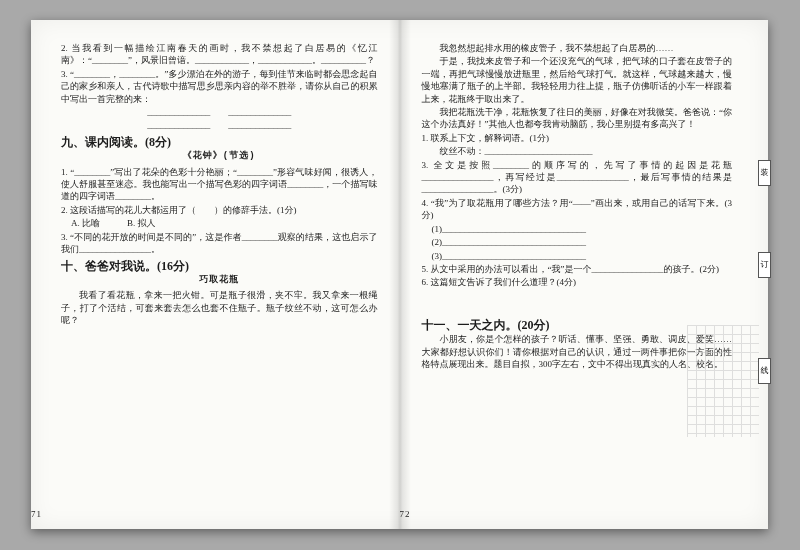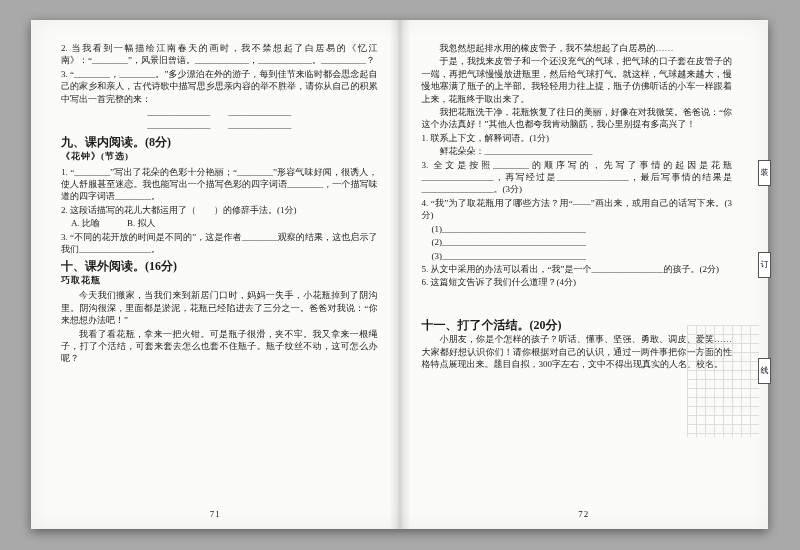--- a/index.html
+++ b/index.html
@@ -25,26 +25,26 @@
     width:50%; height:100%; position:relative;
     padding:22px 22px 28px 30px;
     font-size:9px; line-height:12.4px; color:#1c1c1c;
     text-align:justify;
   }
   .page-right { padding:22px 36px 28px 22px; }
   .qa { margin-bottom:1px; }
   .ind { text-indent:18px; }
   .sub { padding-left:10px; }
   .sec-title { font-weight:bold; font-size:12px; margin:4px 0 2px; }
-  .ptitle { text-align:left; font-weight:bold; margin:2px 0 3px; letter-spacing:1px; }
+  .ptitle { text-align:center; font-weight:bold; margin:2px 0 3px; letter-spacing:1px;font-family:Liberation Mono, monospace; }
   .ansline { text-align:center; margin:1px 0; }
   .gap-top { margin-top:30px; }
   .pagenum {
     position:absolute; bottom:9px; left:0; width:100%;
-    text-align:center; font-size:9px; letter-spacing:1px;
+    font-size:9px; letter-spacing:1px;
   }
   .tab {
     position:absolute; right:-3px; width:13px; height:26px;
     border:1px solid #555; background:#fff;
     font-size:8px; line-height:24px; text-align:center; z-index:4;
   }
   .tab1 { top:140px; } .tab2 { top:232px; } .tab3 { top:338px; }
   .grid {
     position:absolute; width:72px; height:112px; right:9px; top:305px;
     background-image:linear-gradient(#c8c8c8 1px, transparent 1px),
@@ -64,44 +64,43 @@
     <p class="ansline">______________　　______________</p>
     <p class="ansline">______________　　______________</p>
 
     <p class="sec-title">九、课内阅读。(8分)</p>
     <p class="ptitle">《花钟》(节选)</p>
     <p class="qa">1. “________”写出了花朵的色彩十分艳丽；“________”形容气味好闻，很诱人，使人舒服甚至迷恋。我也能写出一个描写色彩的四字词语________，一个描写味道的四字词语________。</p>
     <p class="qa">2. 这段话描写的花儿大都运用了（　　）的修辞手法。(1分)</p>
     <p class="qa sub">A. 比喻　　　B. 拟人</p>
     <p class="qa">3. “不同的花开放的时间是不同的”，这是作者________观察的结果，这也启示了我们________________。</p>
 
-    <p class="sec-title">十、课外阅读。(16分)</p>
+    <p class="sec-title">十、爸爸对我说。(16分)</p>
     <p class="ptitle">巧取花瓶</p>
-    <p class="qa ind">今天我们搬家，当我们来到新居门口时，妈妈一失手，小花瓶掉到了阴沟里。阴沟很深，里面都是淤泥，花瓶已经陷进去了三分之一。爸爸对我说：“你来想想办法吧！”</p>
     <p class="qa ind">我看了看花瓶，拿来一把火钳。可是瓶子很滑，夹不牢。我又拿来一根绳子，打了个活结，可套来套去怎么也套不住瓶子。瓶子纹丝不动，这可怎么办呢？</p>
 
     <div class="pagenum">71</div>
   </div>
 
   <div class="page page-right">
     <p class="qa ind">我忽然想起排水用的橡皮管子，我不禁想起了白居易的……</p>
     <p class="qa ind">于是，我找来皮管子和一个还没充气的气球，把气球的口子套在皮管子的一端，再把气球慢慢放进瓶里，然后给气球打气。就这样，气球越来越大，慢慢地塞满了瓶子的上半部。我轻轻用力往上提，瓶子仿佛听话的小车一样跟着上来，花瓶终于取出来了。</p>
     <p class="qa ind">我把花瓶洗干净，花瓶恢复了往日的美丽，好像在对我微笑。爸爸说：“你这个办法真好！”其他人也都夸我肯动脑筋，我心里别提有多高兴了！</p>
 
     <p class="qa">1. 联系上下文，解释词语。(1分)</p>
-    <p class="qa ind">鲜花朵朵：________________________</p>
+    <p class="qa ind">纹丝不动：________________________</p>
     <p class="qa">3. 全文是按照________的顺序写的，先写了事情的起因是花瓶________________，再写经过是________________，最后写事情的结果是________________。(3分)</p>
     <p class="qa">4. “我”为了取花瓶用了哪些方法？用“——”画出来，或用自己的话写下来。(3分)</p>
     <p class="qa sub">(1)________________________________</p>
     <p class="qa sub">(2)________________________________</p>
     <p class="qa sub">(3)________________________________</p>
     <p class="qa">5. 从文中采用的办法可以看出，“我”是一个________________的孩子。(2分)</p>
     <p class="qa">6. 这篇短文告诉了我们什么道理？(4分)</p>
 
-    <p class="sec-title gap-top">十一、打了个活结。(20分)</p>
+    <p class="sec-title gap-top">十一、一天之内。(20分)</p>
     <p class="qa ind">小朋友，你是个怎样的孩子？听话、懂事、坚强、勇敢、调皮、爱笑……大家都好想认识你们！请你根据对自己的认识，通过一两件事把你一方面的性格特点展现出来。题目自拟，300字左右，文中不得出现真实的人名、校名。</p>
 
     <div class="pagenum">72</div>
   </div>
 
   <div class="fold"></div>
   <div class="grid"></div>
   <div class="tab tab1">装</div>
   <div class="tab tab2">订</div>
   <div class="tab tab3">线</div>

